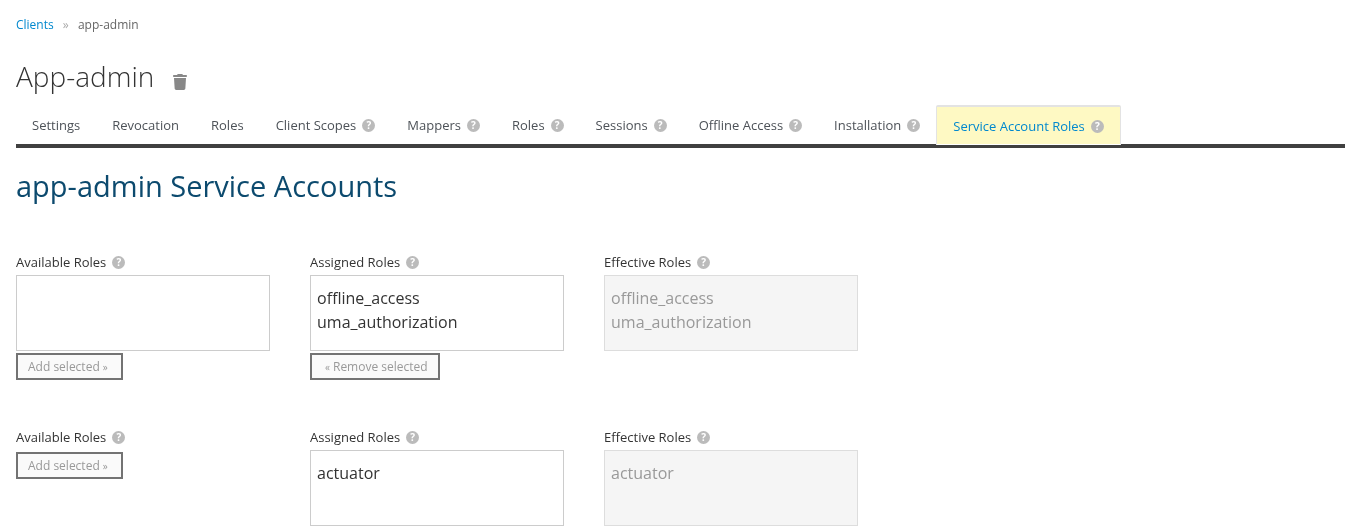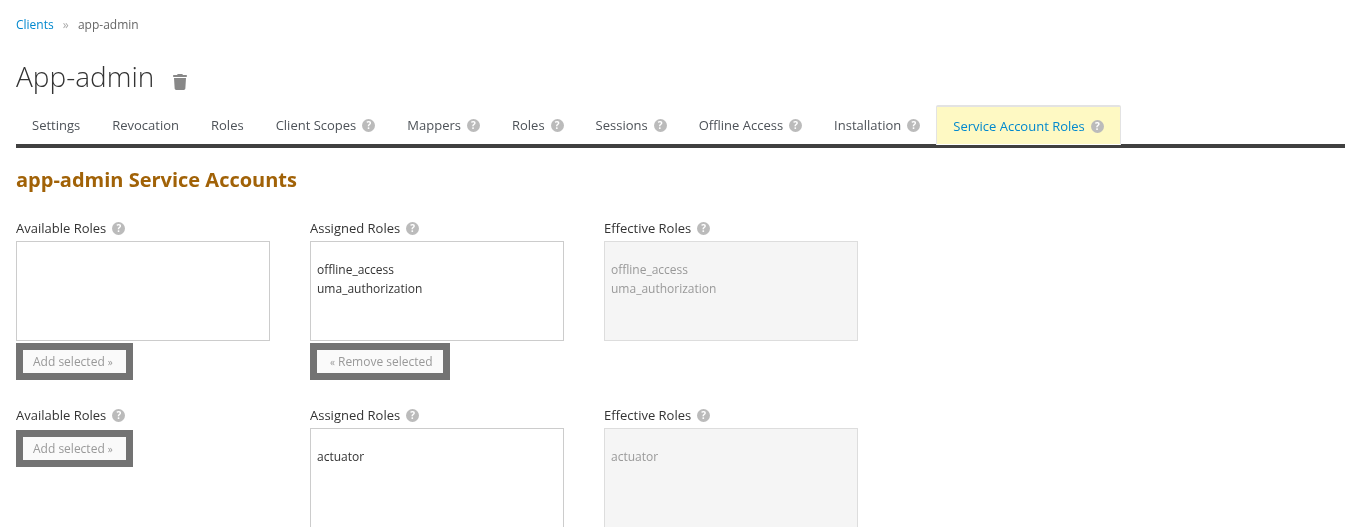--- a/index.html
+++ b/index.html
@@ -69,23 +69,23 @@
       display:inline-flex;
       align-items:center;
       justify-content:center;
       margin-left:6px;
       font-weight:bold;
       cursor:help;
     }
 
     
     h2.sub{
-      font-size:20px;
-      font-weight:700;
-      color:#a16207;
+      font-size:29px;
+      font-weight:400;
+      color:#0c4a6e;
       margin:10px 0 26px 0;
     }
 
     
     .form-row{
       display:flex;
       align-items:flex-start;
       margin-bottom:26px;
     }
     .form-row .label-col{
@@ -107,51 +107,52 @@
       border:1px solid #bbb;
       background:#fff;
       font-size:12px;
       padding:2px 4px;
       box-sizing:border-box;
     }
 
     .boxes{
       display:flex;
       gap:40px;
+      margin-top:22px;
     }
     .box-col{ width:254px; }
     .box-col .box-label{
       color:#333;
       font-size:13px;
       margin-bottom:4px;
       display:flex;
       align-items:center;
     }
     .list{
       border:1px solid #ccc;
-      height:100px;
+      height:76px;
       overflow-y:scroll;
       overflow-x:hidden;
-      font-size:12px;
-      padding:18px 0;
+      font-size:16px;
+      padding:10px 0;
       background:#fff;
       box-sizing:border-box;
     }
     .list.disabled{
       background:#f5f5f5;
       color:#999;
       border-color:#ddd;
     }
     .list .opt{
       padding:1px 6px;
       cursor:default;
       white-space:nowrap;
     }
     .btn{
-      border:7px solid #737373;
+      border:2px solid #737373;
       background:#fafafa;
       color:#999;
       padding:3px 10px;
       font-size:12px;
       margin-top:2px;
       display:inline-block;
       cursor:default;
     }
     .btn .arr{ font-size:10px; margin:0 3px; }
 

